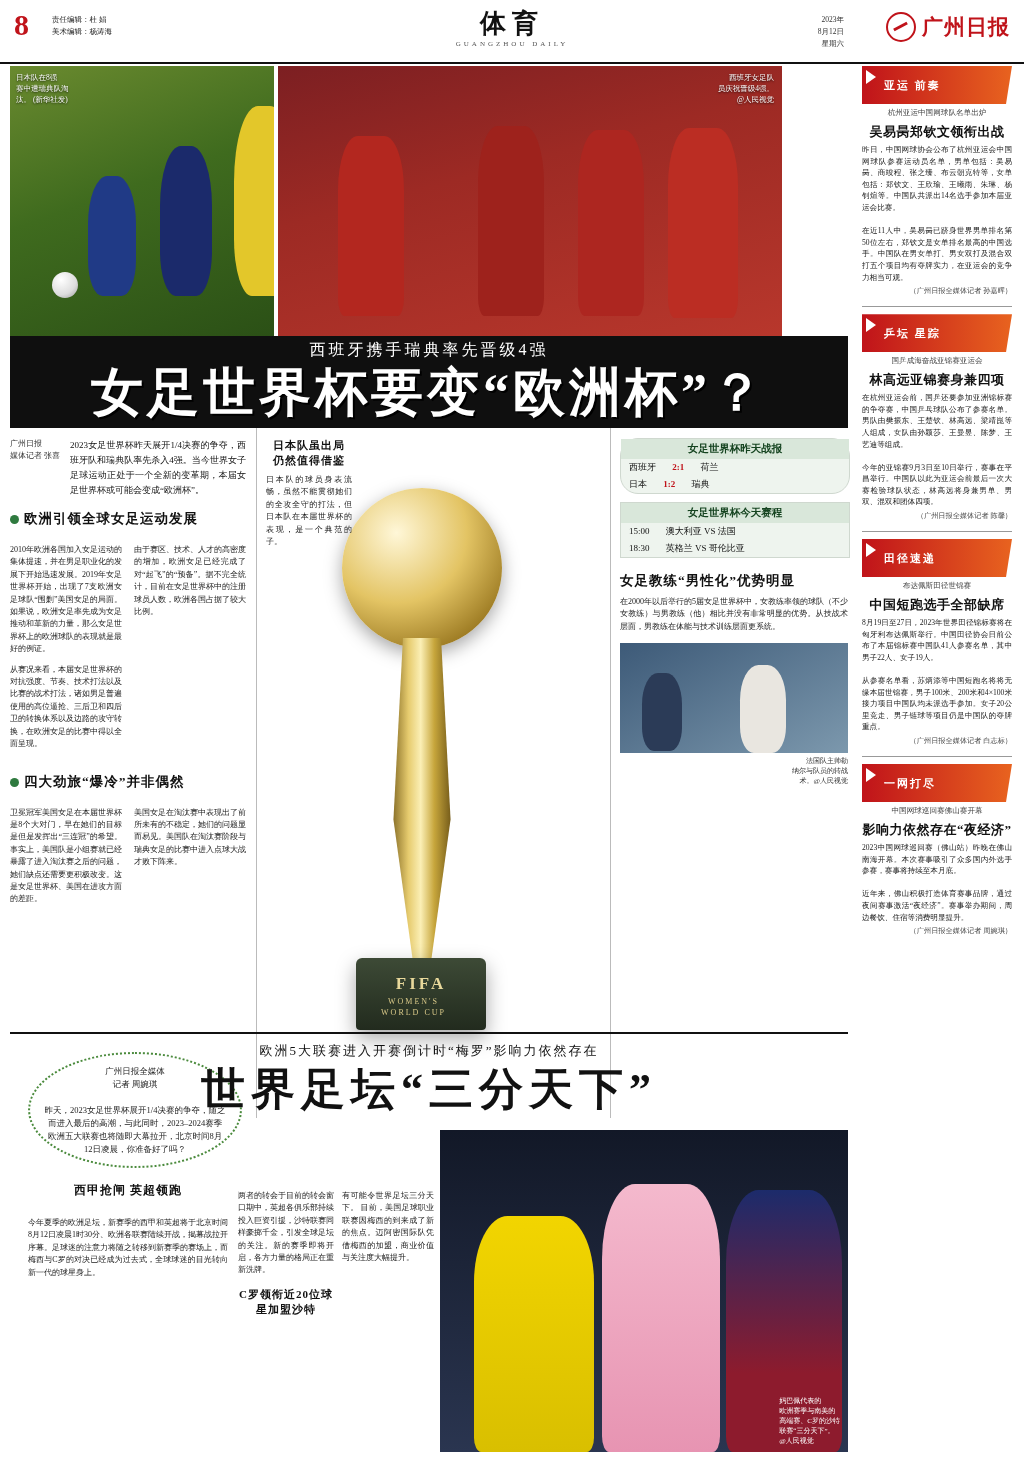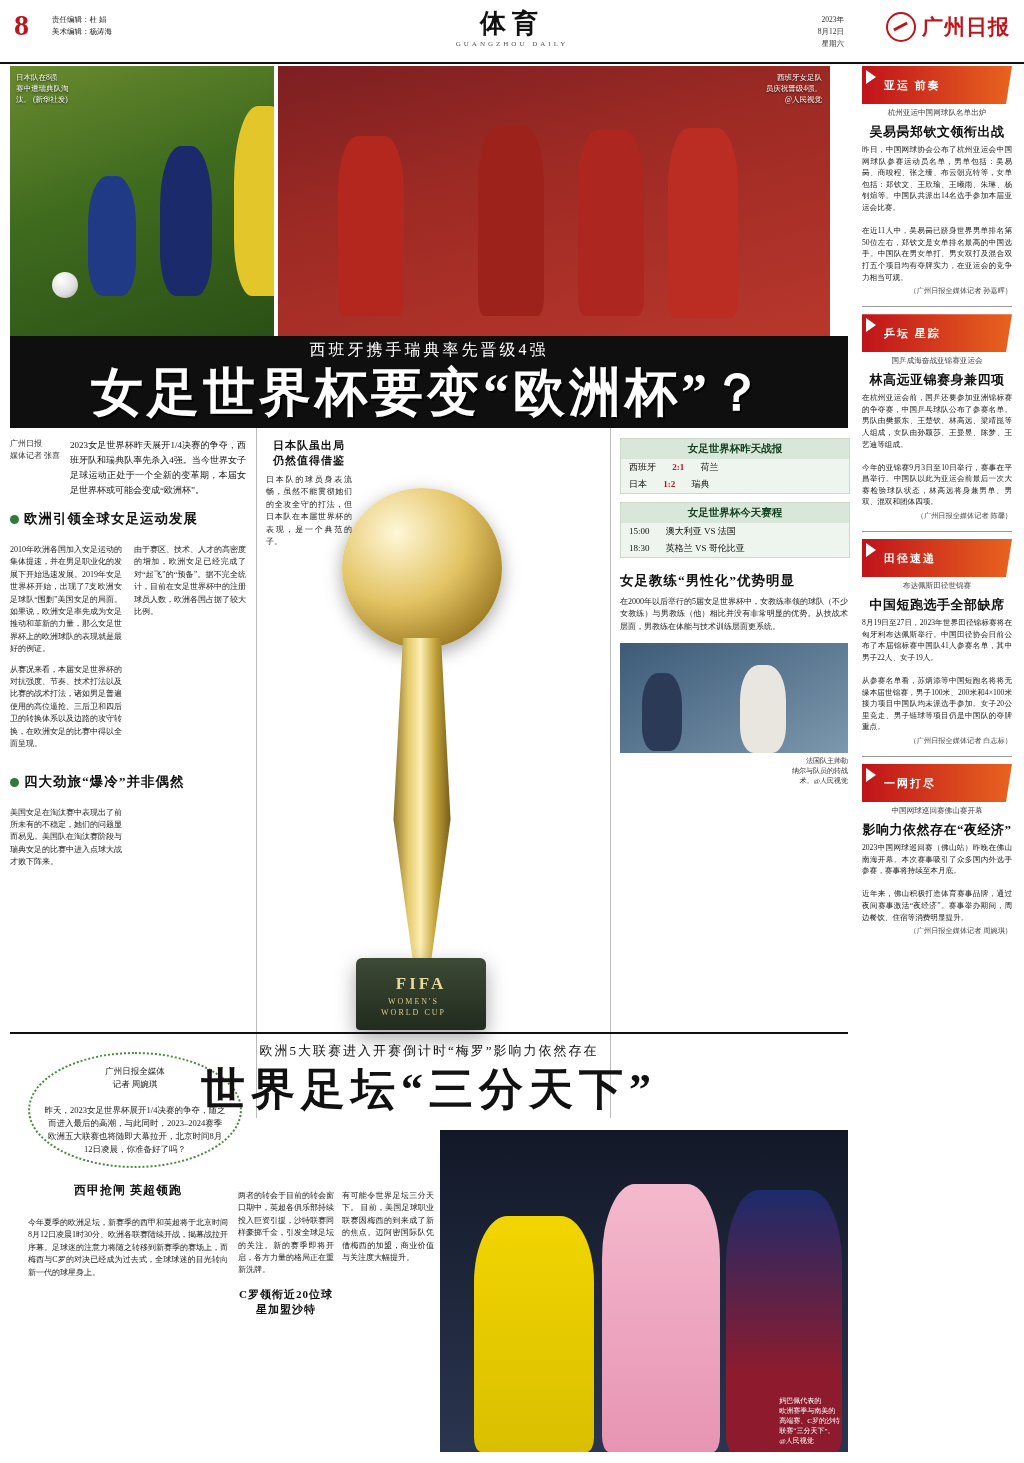--- a/index.html
+++ b/index.html
@@ -23,21 +23,21 @@
   .mast-logo{position:absolute;right:14px;top:10px;width:156px;height:34px;border:0;display:flex;align-items:center;gap:6px;justify-content:flex-end;}
   .logo-circle{width:26px;height:26px;border-radius:50%;border:2px solid #c0131a;position:relative;}
   .logo-circle:after{content:"";position:absolute;left:5px;top:11px;width:15px;height:3px;background:#c0131a;transform:rotate(-28deg);}
   .logo-text{font-size:21px;font-weight:bold;color:#c0131a;letter-spacing:1px;}
 
   
   .left-col{position:absolute;left:10px;top:66px;width:838px;}
   .photo-row{position:relative;width:838px;height:270px;display:flex;gap:4px;}
   .ph{position:relative;overflow:hidden;}
   .ph1{width:264px;height:270px;background:linear-gradient(160deg,#6a8a2f 0%,#3f6b1e 45%,#2b5016 100%);}
-  .ph2{width:504px;height:270px;background:linear-gradient(165deg,#7c1f22 0%,#9d2a24 40%,#b8372c 100%);padding-left:48px;}
+  .ph2{width:504px;height:270px;background:linear-gradient(165deg,#7c1f22 0%,#9d2a24 40%,#b8372c 100%);}
   .cap{position:absolute;left:6px;top:6px;color:#fff;font-size:7.5px;line-height:11px;text-shadow:0 1px 2px rgba(0,0,0,.8);}
   .cap.r{left:auto;right:8px;text-align:right;}
 
   
   .fig{position:absolute;border-radius:40% 40% 30% 30%;}
   .ball{position:absolute;border-radius:50%;background:radial-gradient(circle at 35% 30%,#fff,#ddd 60%,#999);}
 
   
   .head-wrap{position:relative;width:838px;background:#0f0f0f;}
   .sub-head{position:absolute;left:0;top:0;width:838px;text-align:center;color:#fff;font-size:16px;letter-spacing:3px;padding-top:4px;}
@@ -169,41 +169,44 @@
           <div style="width:112px;">
             <p class="col-text">由于赛区、技术、人才的高密度的增加，欧洲女足已经完成了对“起飞”的“预备”。据不完全统计，目前在女足世界杯中的注册球员人数，欧洲各国占据了较大比例。</p>
           </div>
         </div>
 
         <div class="sec-title" style="margin-top:14px;">
           <span class="dot"></span><span>四大劲旅“爆冷”并非偶然</span>
         </div>
         <div style="display:flex;gap:12px;margin-top:8px;">
           <div style="width:112px;">
+            <p class="col-text">卫冕冠军美国女足在本届世界杯是8个大对门，早在她们的目标是但是发挥出“三连冠”的希望。事实上，美国队是小组赛就已经暴露了进入淘汰赛之后的问题，她们缺点还需要更积极改变。这是女足世界杯、美国在进攻方面的差距。</p>
+          </div>
+          <div style="width:112px;">
             <p class="col-text">美国女足在淘汰赛中表现出了前所未有的不稳定，她们的问题显而易见。美国队在淘汰赛阶段与瑞典女足的比赛中进入点球大战才败下阵来。</p>
           </div>
         </div>
       </div>
 
       <div class="trophy-zone">
         <div class="tr-ball"></div>
         <div class="tr-stem"></div>
         <div class="tr-base"></div>
         <div class="tr-fifa">FIFA</div>
         <div class="tr-sub">WOMEN'S<br>WORLD CUP</div>
       </div>
 
       <div style="position:absolute;left:256px;top:10px;width:86px;">
         <div class="sec-title" style="font-size:11px;white-space:pre-line;text-align:center;">日本队虽出局
 仍然值得借鉴</div>
         <p class="col-text" style="margin-top:6px;">日本队的球员身表流畅，虽然不能贯彻她们的全攻全守的打法，但日本队在本届世界杯的表现，是一个典范的子。</p>
       </div>
 
       <div style="position:absolute;left:610px;top:10px;width:228px;">
-        <div class="info-box" style="position:relative;width:228px;">
+        <div class="info-box" style="position:relative;width:228px;border-radius:18px;">
           <div class="info-title">女足世界杯昨天战报</div>
           <div class="info-row">
             <span>西班牙</span>
             <span class="score" style="margin:0 14px;">2:1</span>
             <span>荷兰</span>
           </div>
           <div class="info-row">
             <span>日本</span>
             <span class="score" style="margin:0 14px;">1:2</span>
             <span>瑞典</span>

